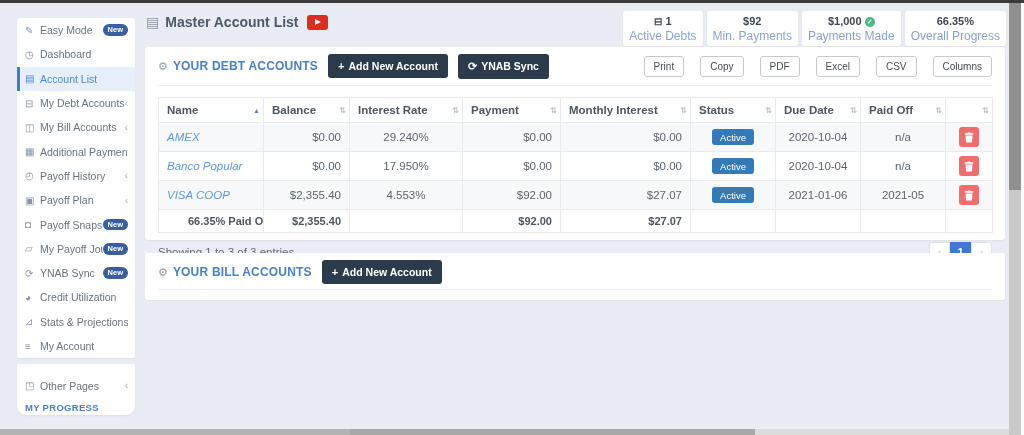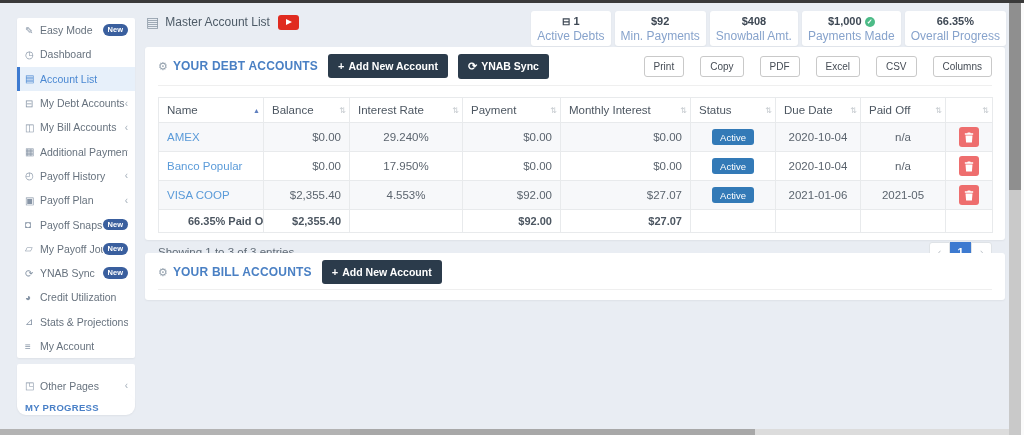--- a/index.html
+++ b/index.html
@@ -21,21 +21,21 @@
   .nav-chevron { color:#a3aeb9; font-size:10px; }
   .nav-item.active { background:#e7f0fa; border-left:3px solid #3d7ad0; padding-left:5px; color:#4a88d2; }
   .nav-item.active .nav-icon { color:#4a88d2; }
   #card-other { top:364px; height:44px; display:flex; align-items:center; }
   #card-progress { top:394px; height:21px;border-radius:9px; }
   .progress-header { font-size:9.5px; font-weight:bold; color:#4a80c7; letter-spacing:.3px; padding:8px 0 0 8px; }
 
   
   .page-title { position:absolute; left:146px; top:14px; display:flex; align-items:center; }
   .page-title .t-icon { color:#8a97a4; font-size:14px; margin-right:6px; }
-  .page-title .t-text { font-size:12px; color:#4d5a66; }
+  .page-title .t-text { font-size:14px; color:#4d5a66;font-weight:bold; }
   .yt { width:21px; height:15px; background:#e02b20; border-radius:3px; position:relative; margin-left:8px; cursor:pointer; }
   .yt::after { content:""; position:absolute; left:8px; top:4px; border-left:6px solid #fff;
                border-top:3.5px solid transparent; border-bottom:3.5px solid transparent; }
 
   .stats { position:absolute; top:11px; right:18px; display:flex; gap:4px; }
   .stat-card { background:#fff; border-radius:3px; box-shadow:0 1px 2px rgba(0,0,0,.05);
                padding:4px 6px 3px; text-align:center; }
   .stat-value { font-size:11px; font-weight:bold; color:#3e4854; white-space:nowrap; }
   .stat-label { font-size:12px; color:#87a3cc; white-space:nowrap; margin-top:2px; }
   .stat-value .cc { font-size:10px; color:#3e4854; margin-right:3px; }
@@ -56,29 +56,29 @@
   .dark-btn .bi { font-weight:bold; font-size:11px; }
   .exp-group { margin-left:auto; display:flex; gap:16px; }
   .exp-btn { background:#fff; border:1px solid #c9c9c9; border-radius:3px; font-size:10px;
              color:#454c55; padding:4px 9px; cursor:pointer; white-space:nowrap; }
   .head-divider { border-top:1px solid #efefef; margin:8px 13px 0; }
   #bill-panel .head-divider { margin-top:6px; }
 
   
   table.debt { border-collapse:collapse; margin:11px 13px 0; width:834px; table-layout:fixed; font-size:11.5px; }
   .debt th, .debt td { border:1px solid #e8eaec; }
-  .debt th { position:relative; font-weight:normal; color:#4c5661; text-align:left;
+  .debt th { position:relative; font-weight:bold; color:#4c5661; text-align:left;
              padding:6px 14px 6px 8px; font-size:11.5px; cursor:pointer; white-space:nowrap; overflow:hidden; }
   .debt td { padding:4px 8px; color:#5b646e; height:23px; white-space:nowrap; overflow:hidden; }
   .sort { position:absolute; right:3px; top:50%; transform:translateY(-50%); color:#c3c8cd; font-size:8px; }
   .sort.asc { color:#5f7fbf; font-size:7px; }
   tr.odd td { background:#f7f8fa; }
   .t-right { text-align:right; }
   .t-center { text-align:center; }
-  a.acct-link { color:#5b9bd9; text-decoration:none; cursor:pointer; }
+  a.acct-link { color:#5b9bd9; text-decoration:none; cursor:pointer;font-style:italic; }
   .badge-active { background:#337ab7; color:#fff; font-size:9.5px; font-weight:normal;
                   padding:2.5px 8px; border-radius:3px; display:inline-block; cursor:default; }
   .del-btn { background:#ee6e6e; border:none; border-radius:3px; width:20px; height:20px;
              display:inline-flex; align-items:center; justify-content:center; cursor:pointer; }
   tr.tfoot td { font-weight:bold; background:#fff; font-size:11px; color:#4c5661; }
   tr.tfoot td:first-child { padding-left:29px;margin-top:48px; }
 
   .table-foot { display:flex; align-items:center; padding:9px 13px 0; }
   .showing { font-size:11.5px; color:#5f6a75; }
   .pager { margin-left:auto; display:flex; }
@@ -187,24 +187,20 @@
 </div>
 
 <div class="stats">
   <div class="stat-card">
     <div class="stat-value"><span class="cc">⊟</span><span>1</span></div>
     <div class="stat-label">Active Debts</div>
   </div>
   <div class="stat-card">
     <div class="stat-value">$92</div>
     <div class="stat-label">Min. Payments</div>
-  </div>
-  <div class="stat-card">
-    <div class="stat-value">$408</div>
-    <div class="stat-label">Snowball Amt.</div>
   </div>
   <div class="stat-card">
     <div class="stat-value"><span>$1,000</span><span class="chk">✓</span></div>
     <div class="stat-label">Payments Made</div>
   </div>
   <div class="stat-card">
     <div class="stat-value">66.35%</div>
     <div class="stat-label">Overall Progress</div>
   </div>
 </div>

